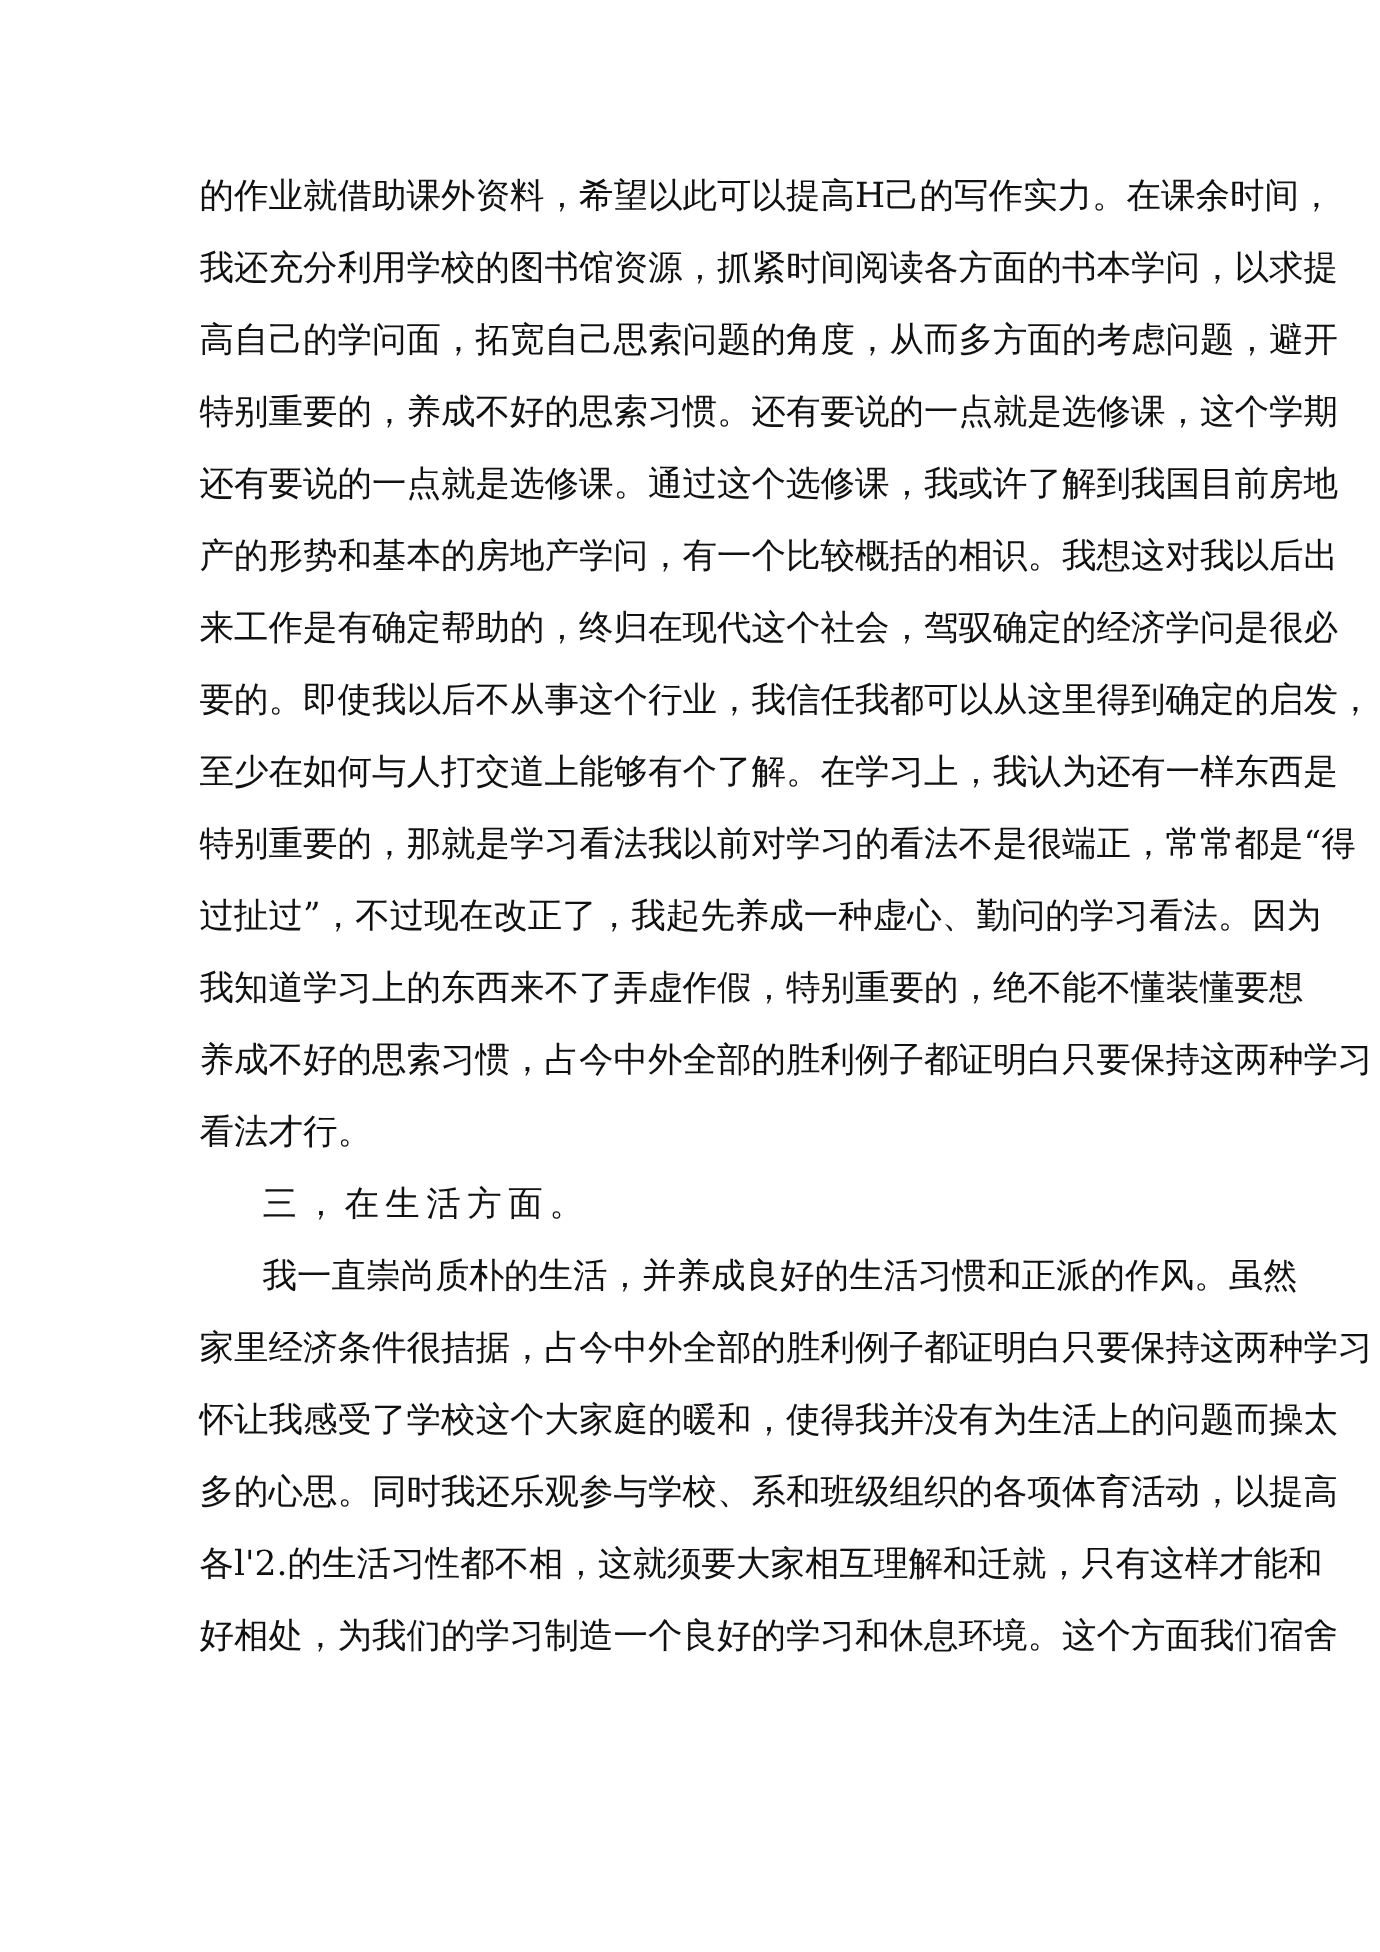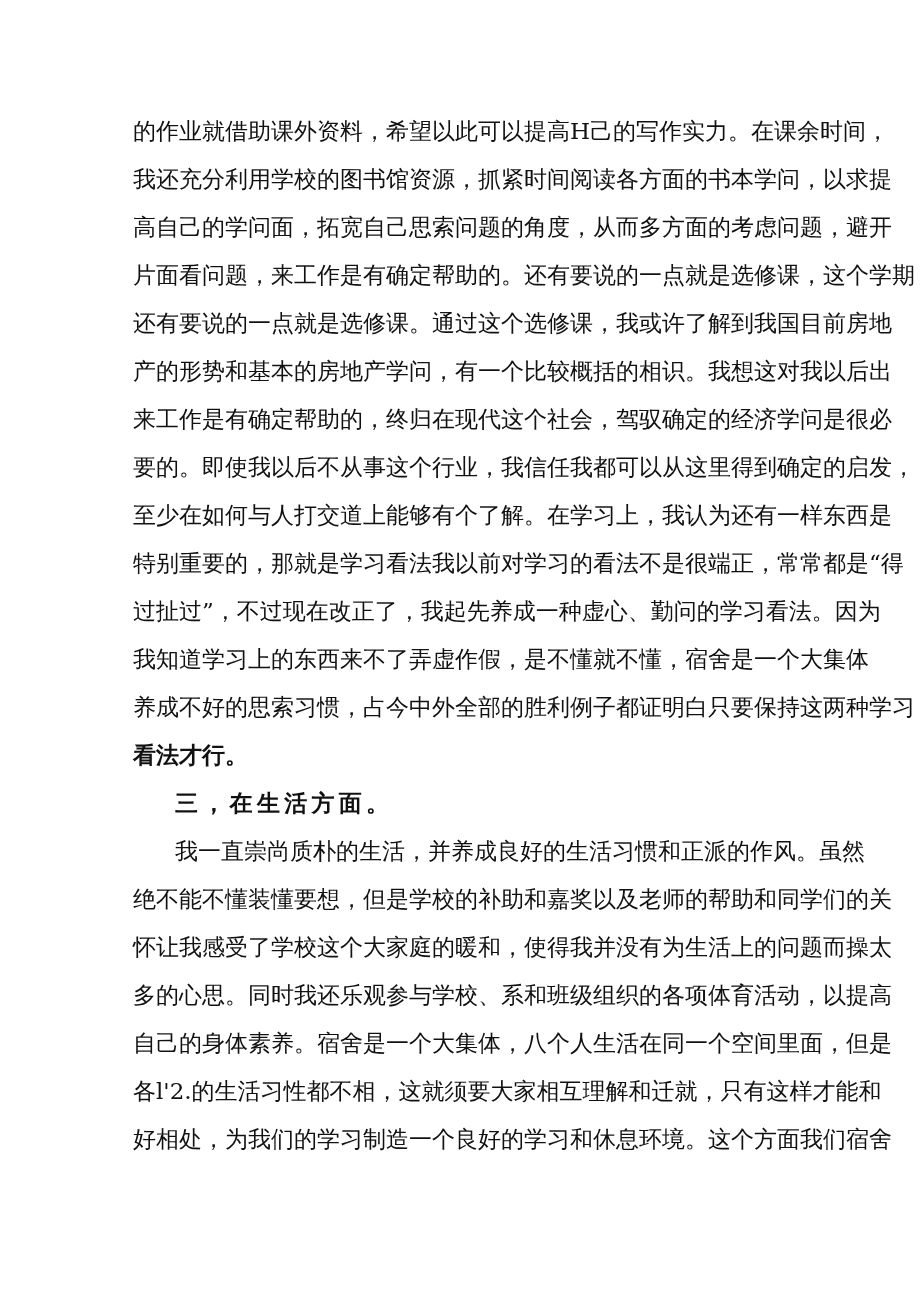--- a/index.html
+++ b/index.html
@@ -33,52 +33,50 @@
     text-align: justify;
     text-align-last: justify;
     letter-spacing: 0;
   }
   .line.indent {
     padding-left: 42px;
   }
   .line.last {
     text-align: left;
     text-align-last: left;
-    font-weight: bold;
   }
 </style>
 </head>
 <body>
 
 <div class="page">
 
   <div>
     <div class="line justify">的作业就借助课外资料，希望以此可以提高H己的写作实力。在课余时间，</div>
     <div class="line justify">我还充分利用学校的图书馆资源，抓紧时间阅读各方面的书本学问，以求提</div>
     <div class="line justify">高自己的学问面，拓宽自己思索问题的角度，从而多方面的考虑问题，避开</div>
-    <div class="line justify">片面看问题，来工作是有确定帮助的。还有要说的一点就是选修课，这个学期</div>
+    <div class="line justify">特别重要的，养成不好的思索习惯。还有要说的一点就是选修课，这个学期</div>
     <div class="line justify">还有要说的一点就是选修课。通过这个选修课，我或许了解到我国目前房地</div>
     <div class="line justify">产的形势和基本的房地产学问，有一个比较概括的相识。我想这对我以后出</div>
     <div class="line justify">来工作是有确定帮助的，终归在现代这个社会，驾驭确定的经济学问是很必</div>
     <div class="line justify">要的。即使我以后不从事这个行业，我信任我都可以从这里得到确定的启发，</div>
     <div class="line justify">至少在如何与人打交道上能够有个了解。在学习上，我认为还有一样东西是</div>
     <div class="line justify">特别重要的，那就是学习看法我以前对学习的看法不是很端正，常常都是“得</div>
     <div class="line justify">过扯过”，不过现在改正了，我起先养成一种虚心、勤问的学习看法。因为</div>
-    <div class="line justify">我知道学习上的东西来不了弄虚作假，是不懂就不懂，宿舍是一个大集体</div>
+    <div class="line justify">我知道学习上的东西来不了弄虚作假，特别重要的，绝不能不懂装懂要想</div>
     <div class="line justify">养成不好的思索习惯，占今中外全部的胜利例子都证明白只要保持这两种学习</div>
     <div class="line justify last">看法才行。</div>
   </div>
 
   <div>
     <div class="line indent last">三，在生活方面。</div>
   </div>
 
   <div>
     <div class="line justify indent">我一直崇尚质朴的生活，并养成良好的生活习惯和正派的作风。虽然</div>
-    <div class="line justify">绝不能不懂装懂要想，但是学校的补助和嘉奖以及老师的帮助和同学们的关</div>
+    <div class="line justify">家里经济条件很拮据，占今中外全部的胜利例子都证明白只要保持这两种学习</div>
     <div class="line justify">怀让我感受了学校这个大家庭的暖和，使得我并没有为生活上的问题而操太</div>
     <div class="line justify">多的心思。同时我还乐观参与学校、系和班级组织的各项体育活动，以提高</div>
-    <div class="line justify">自己的身体素养。宿舍是一个大集体，八个人生活在同一个空间里面，但是</div>
     <div class="line justify">各l'2.的生活习性都不相，这就须要大家相互理解和迁就，只有这样才能和</div>
     <div class="line justify">好相处，为我们的学习制造一个良好的学习和休息环境。这个方面我们宿舍</div>
   </div>
 
 </div>
 
 </body></html>

